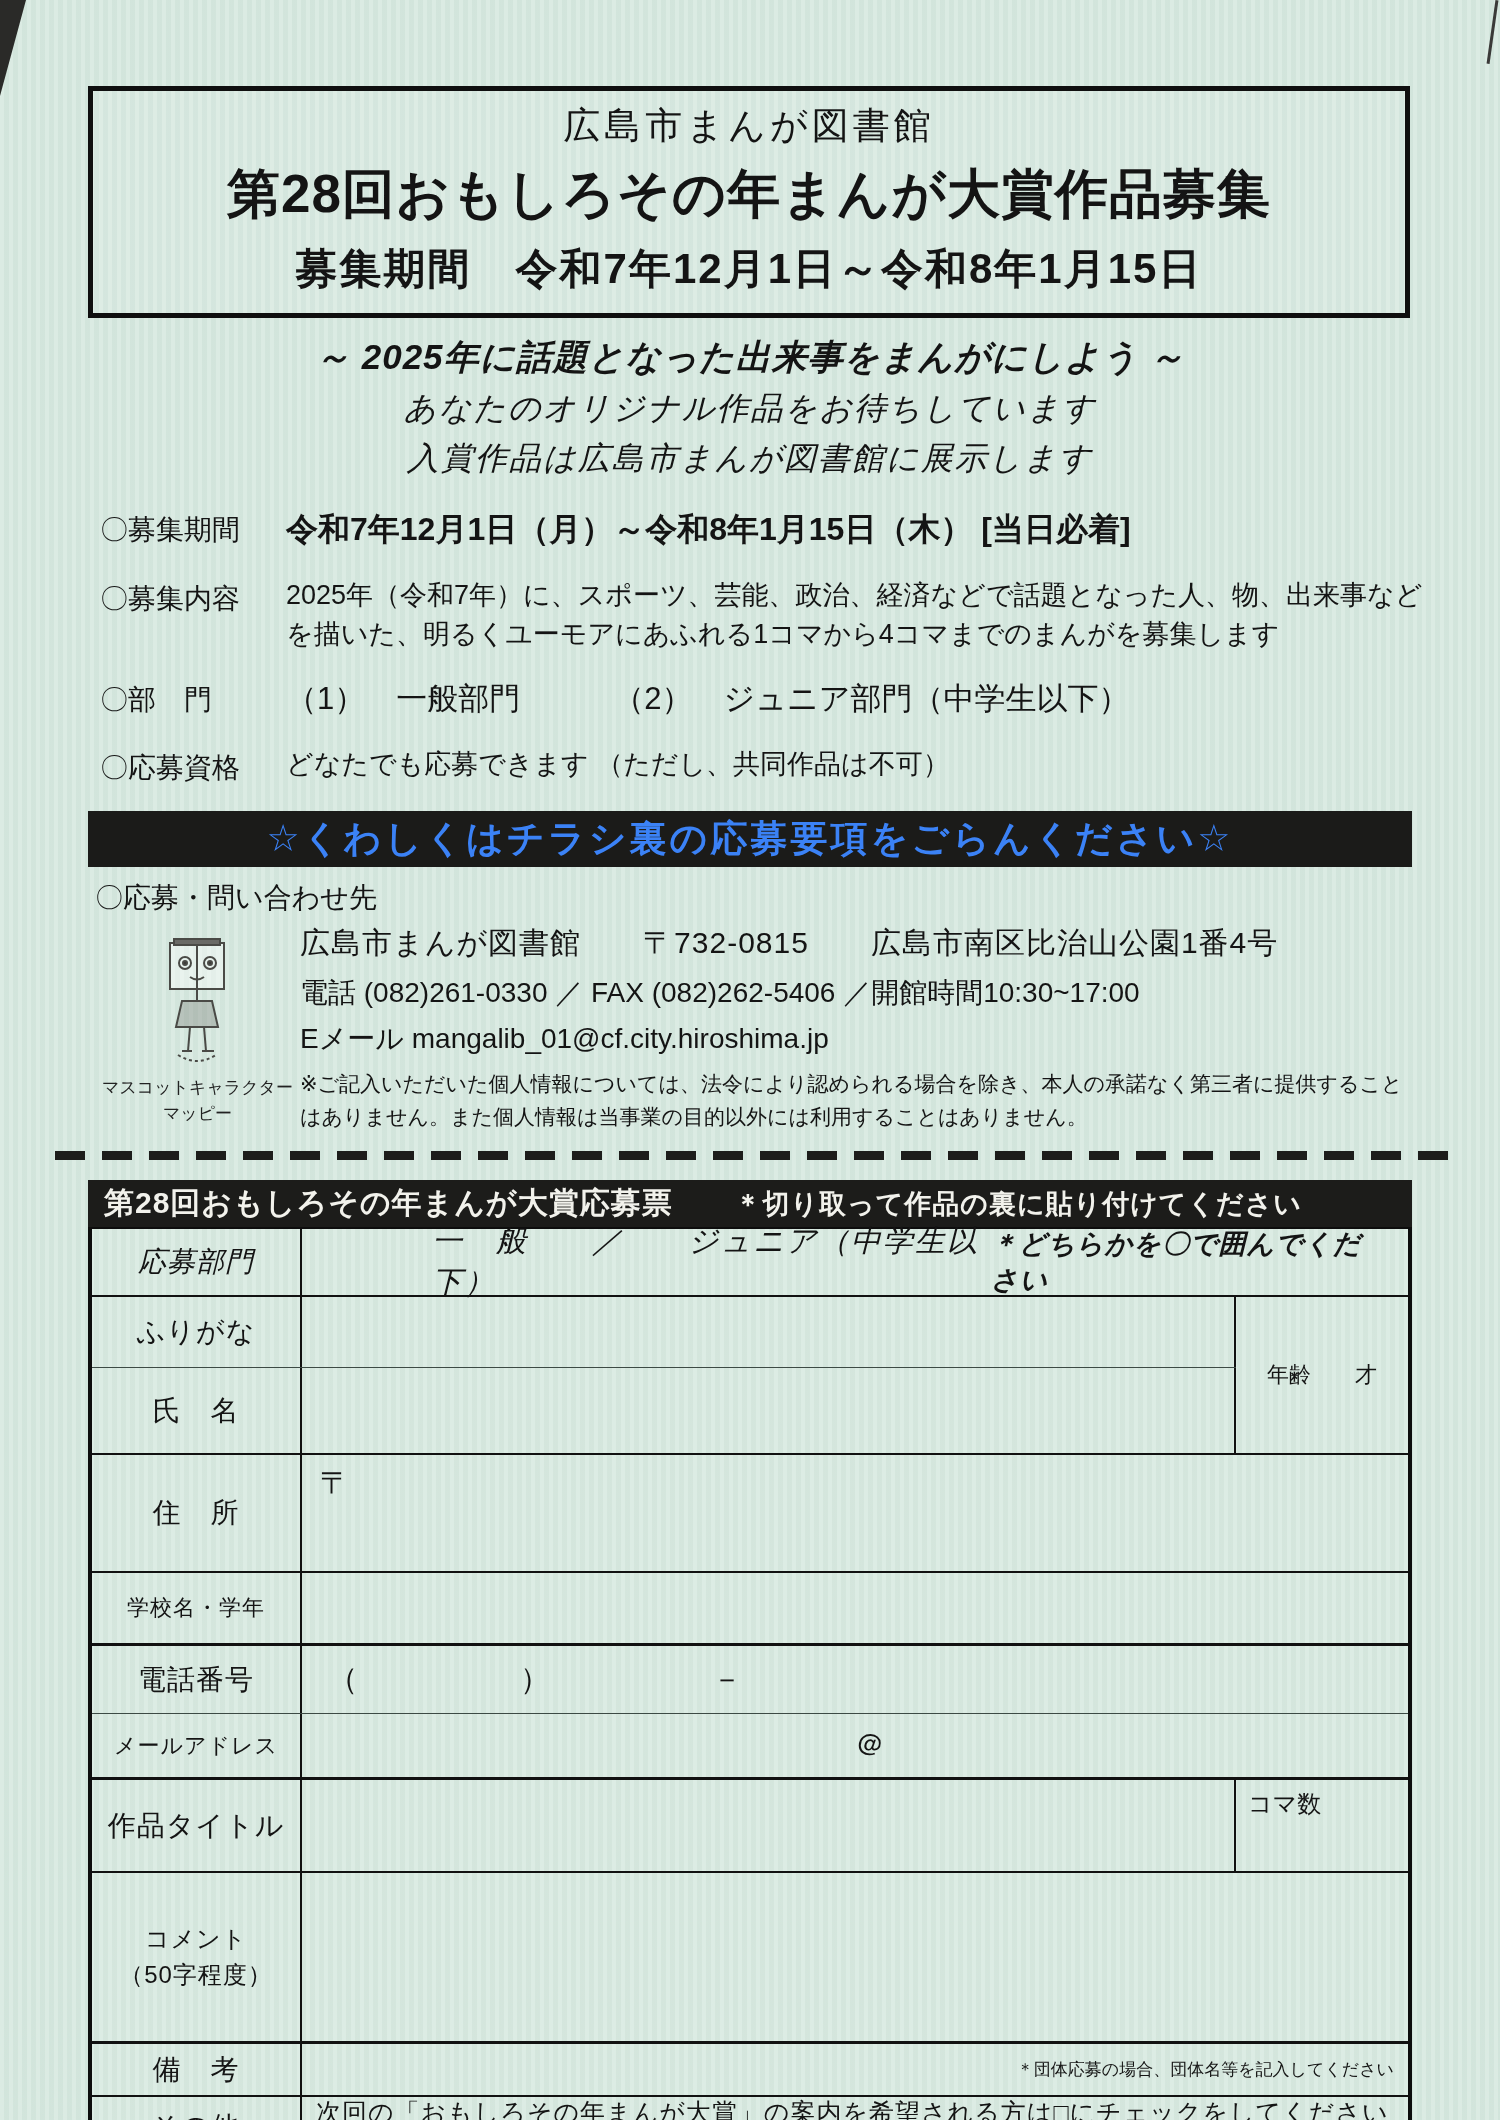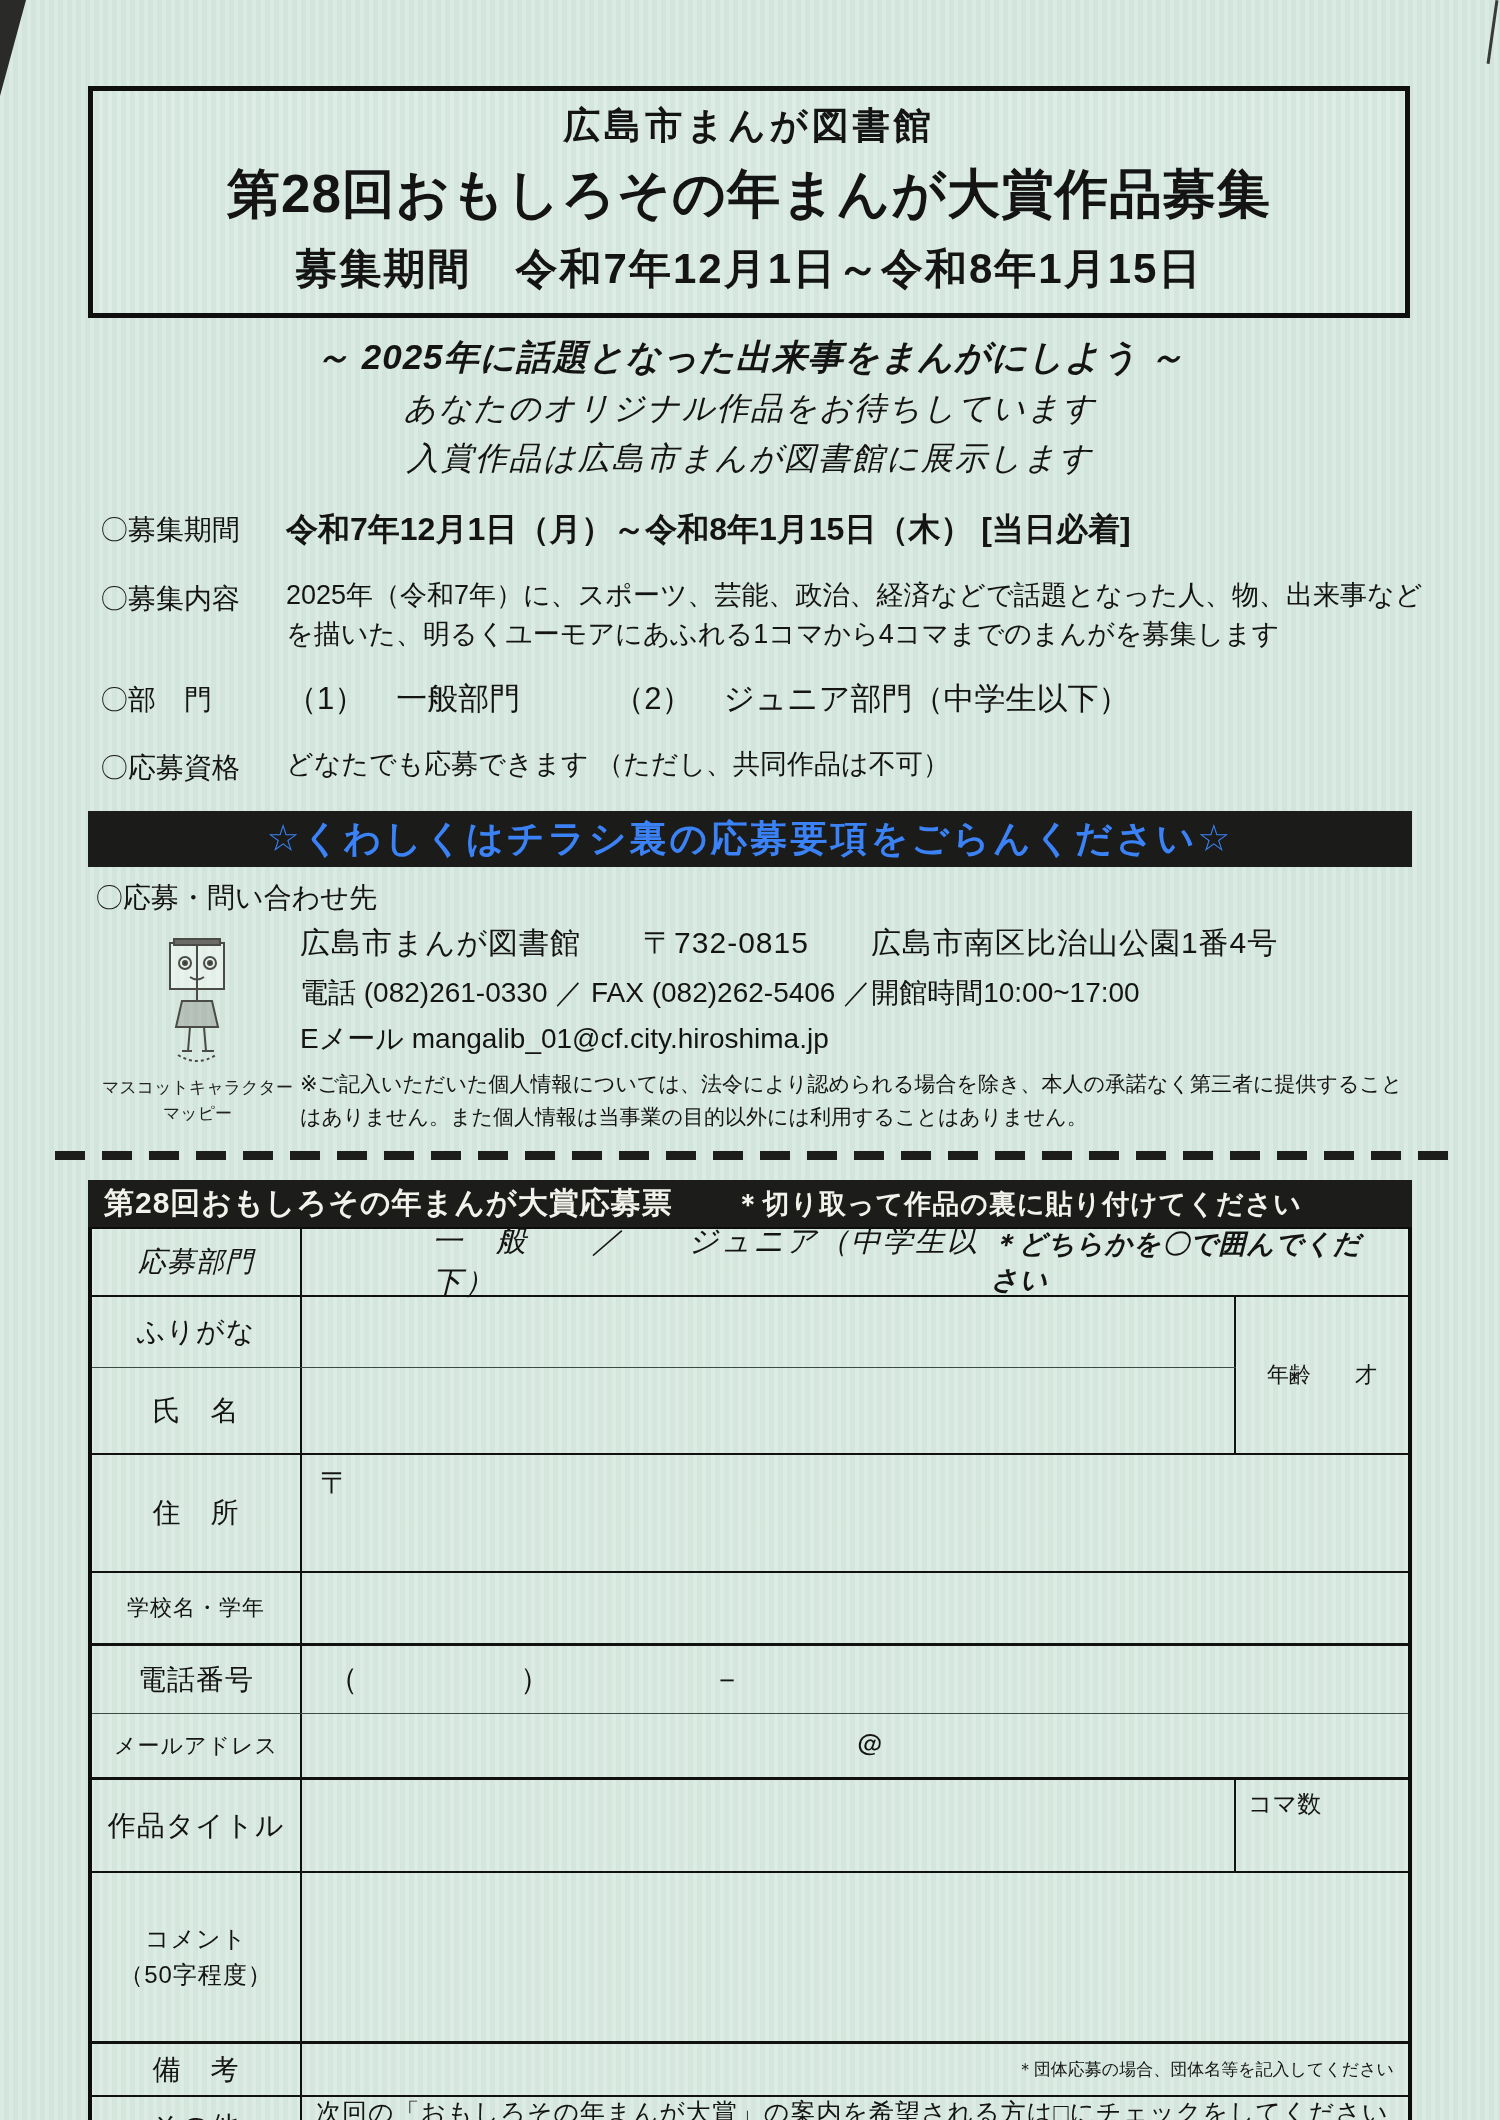--- a/index.html
+++ b/index.html
@@ -20,21 +20,21 @@
   .corner-artifact-r {
     position:absolute; top:0; right:6px; width:3px; height:64px;
     background:#3a3a38; transform:rotate(8deg);
   }
 
   
   .header-box {
     margin:86px 90px 0 88px; border:5px solid #0f0f0f;
     text-align:center; padding:10px 8px 16px; background:rgba(255,255,255,0.06);
   }
-  .h-library { font-size:37px; font-weight:700; letter-spacing:4px; }
+  .h-library { font-size:37px; font-weight:400; letter-spacing:4px; }
   .h-title   { font-size:53px; font-weight:700; letter-spacing:1px; margin-top:8px; white-space:nowrap; }
   .h-period  { font-size:42px; font-weight:700; letter-spacing:2px; margin-top:10px; }
 
   
   .intro { text-align:center; margin-top:16px;font-style:italic; }
   .slogan { font-size:35px; font-weight:700; letter-spacing:1px; }
   .intro-line { font-size:32px; margin-top:6px; letter-spacing:2px; }
 
   
   .details { margin:26px 70px 0 100px; }
@@ -191,21 +191,21 @@
             <path d="M30 120 Q49 132 68 120" stroke-dasharray="3 3"></path>
           </g>
         </svg>
         <div class="mascot-caption">
           <div>マスコットキャラクター</div>
           <div>マッピー</div>
         </div>
       </div>
       <div class="c-text">
         <div class="c-line1">広島市まんが図書館　　〒732-0815　　広島市南区比治山公園1番4号</div>
-        <div class="c-line2">電話 (082)261-0330 ／ FAX (082)262-5406 ／開館時間10:00~17:00</div>
+        <div class="c-line2">電話 (082)261-0330 ／ FAX (082)262-5406 ／開館時間10:30~17:00</div>
         <div class="c-line3">Eメール mangalib_01@cf.city.hiroshima.jp</div>
         <div class="c-privacy">※ご記入いただいた個人情報については、法令により認められる場合を除き、本人の承諾なく第三者に提供することはありません。また個人情報は当事業の目的以外には利用することはありません。</div>
       </div>
     </div>
   </div>
 
   <div class="cutline"></div>
 
   <div class="form">
     <div class="form-titlebar">

